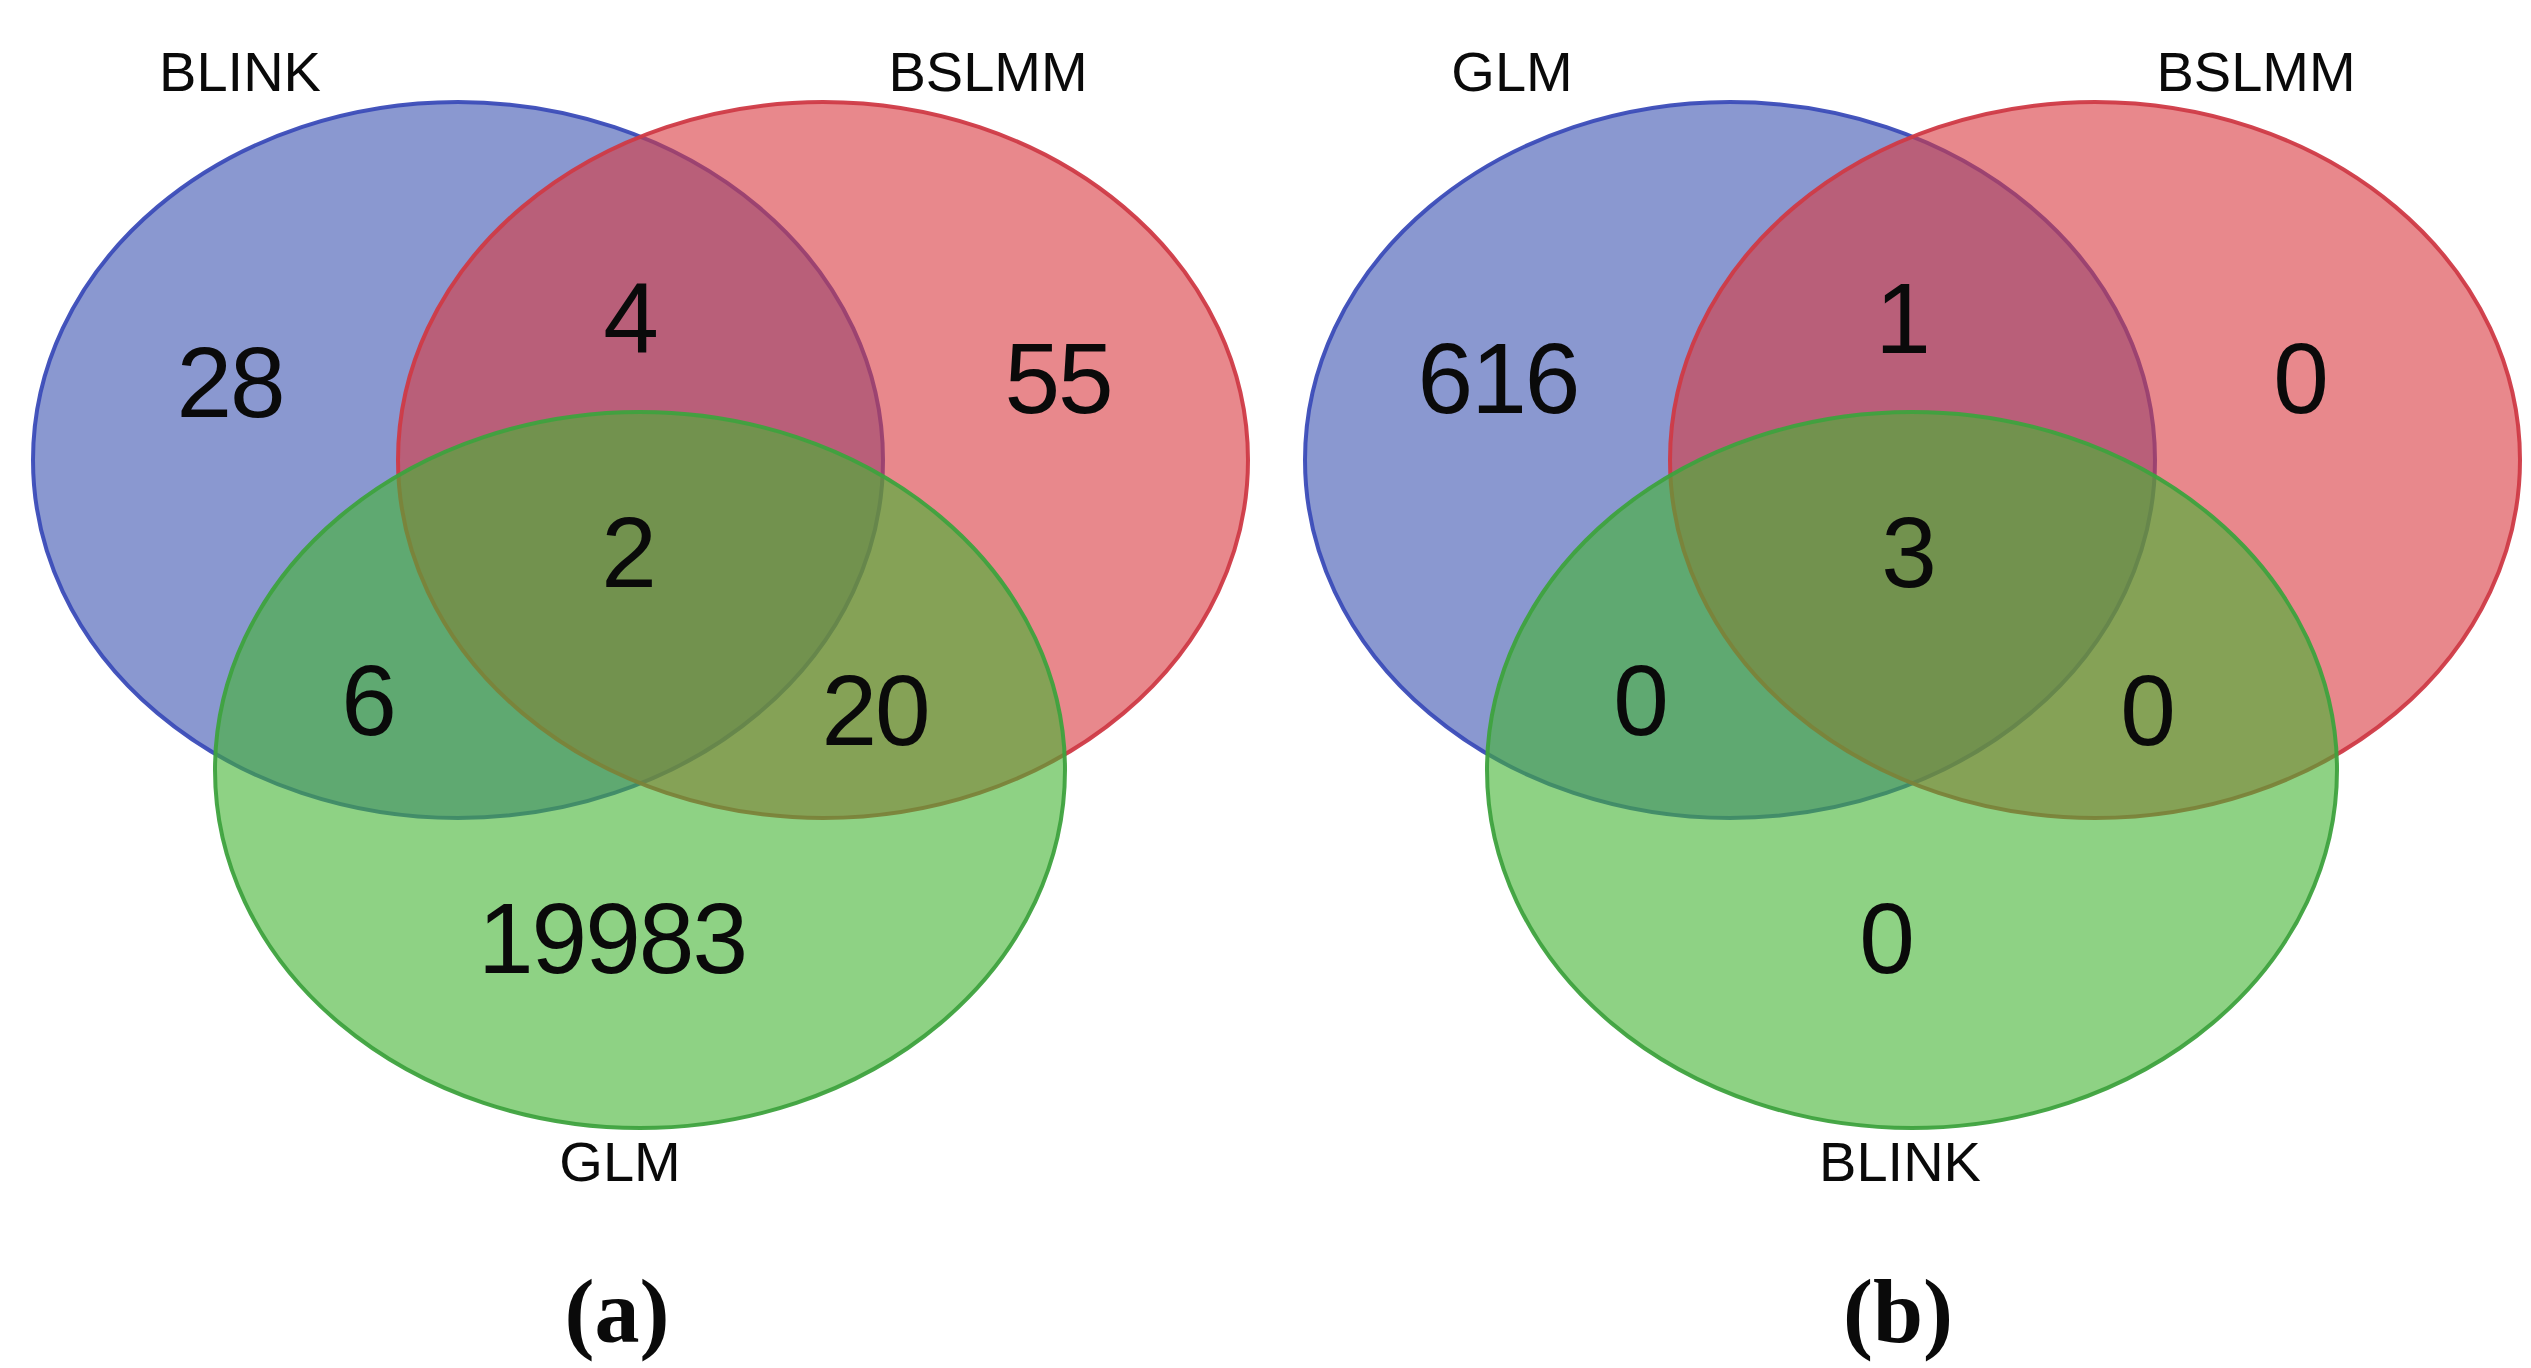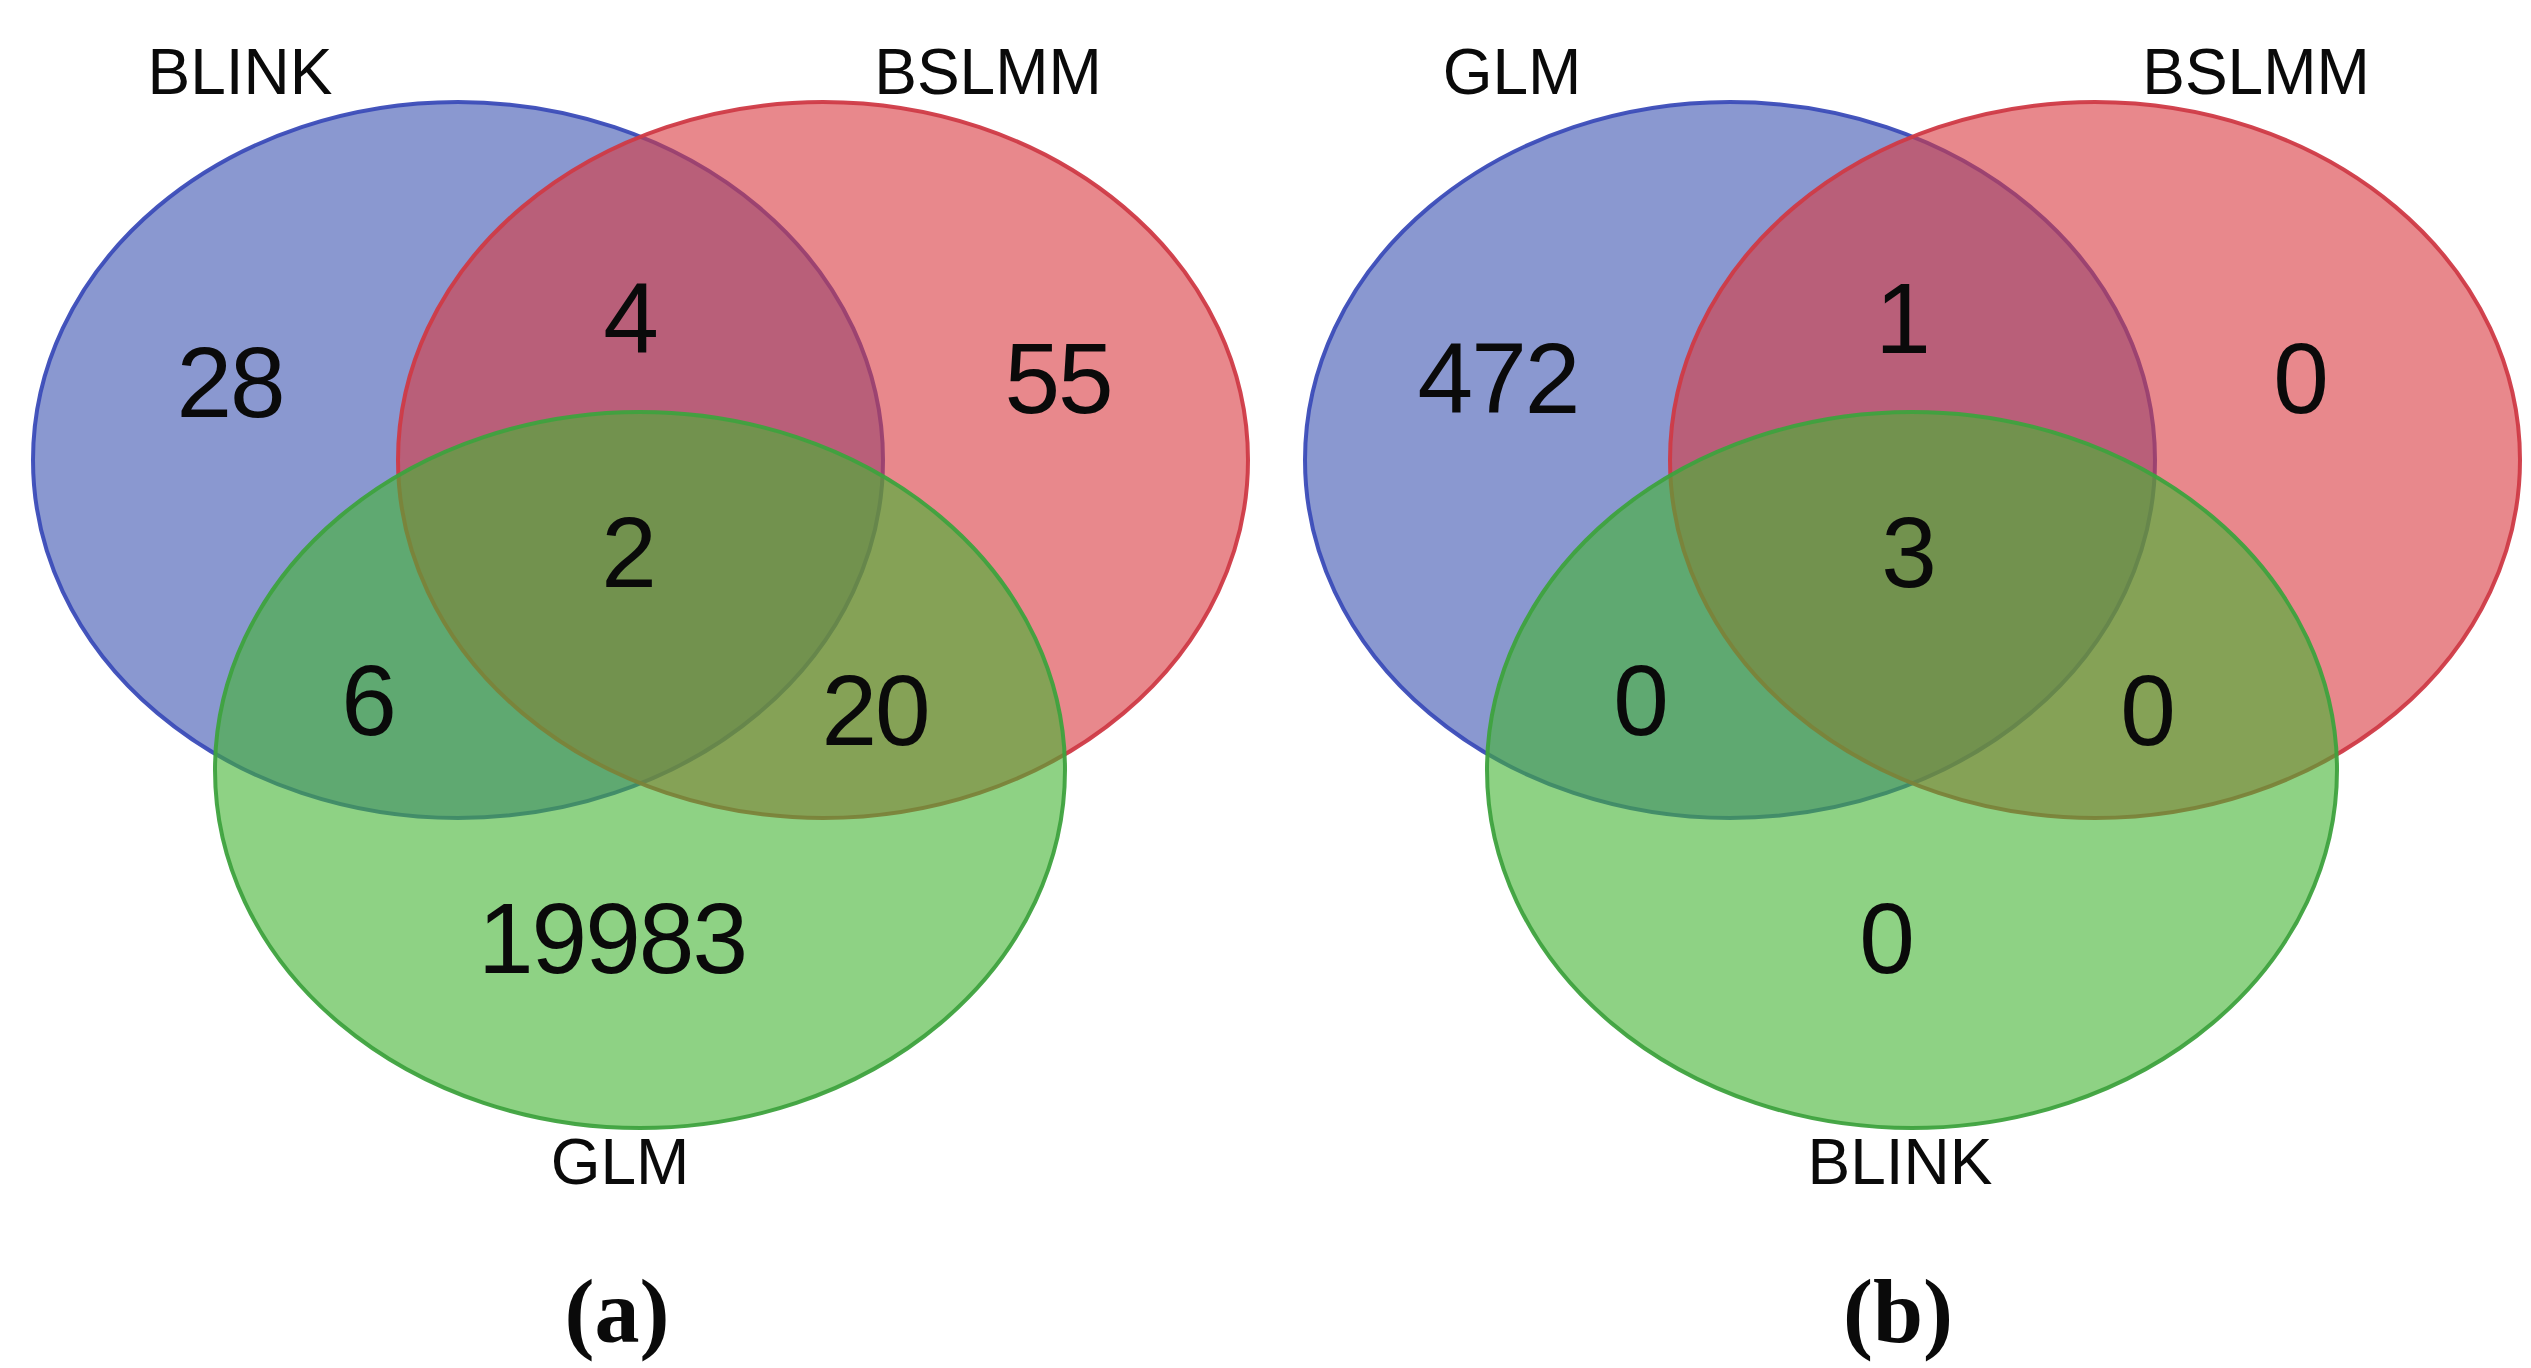--- a/index.html
+++ b/index.html
@@ -33,21 +33,21 @@
     color: #0a0a0a;
     white-space: nowrap;
     line-height: 1;
     user-select: none;
   }
   .num {
     font-size: 100px;
     letter-spacing: -2px;
   }
   .setlabel {
-    font-size: 64px;
+    font-size: 56px;
   }
   .caption {
     font-family: "Liberation Serif", serif;
     font-weight: bold;
     font-size: 90px;
   }
 </style>
 </head>
 <body>
 
@@ -75,21 +75,21 @@
   <div class="t num" style="left:368px;  top:700px;">6</div>
   <div class="t num" style="left:875px;  top:710px;">20</div>
   <div class="t num" style="left:612px;  top:938px;">19983</div>
 
   <div class="t caption" style="left:617px; top:1312px;">(a)</div>
 
   <div class="t setlabel" style="left:1512px; top:72px;">GLM</div>
   <div class="t setlabel" style="left:2256px; top:72px;">BSLMM</div>
   <div class="t setlabel" style="left:1900px; top:1162px;">BLINK</div>
 
-  <div class="t num" style="left:1498px; top:378px;">472</div>
+  <div class="t num" style="left:1498px; top:378px;">616</div>
   <div class="t num" style="left:1902px; top:318px;">1</div>
   <div class="t num" style="left:2300px; top:378px;">0</div>
   <div class="t num" style="left:1908px; top:552px;">3</div>
   <div class="t num" style="left:1640px; top:700px;">0</div>
   <div class="t num" style="left:2147px; top:710px;">0</div>
   <div class="t num" style="left:1886px; top:938px;">0</div>
 
   <div class="t caption" style="left:1898px; top:1312px;">(b)</div>
 
 </div>

